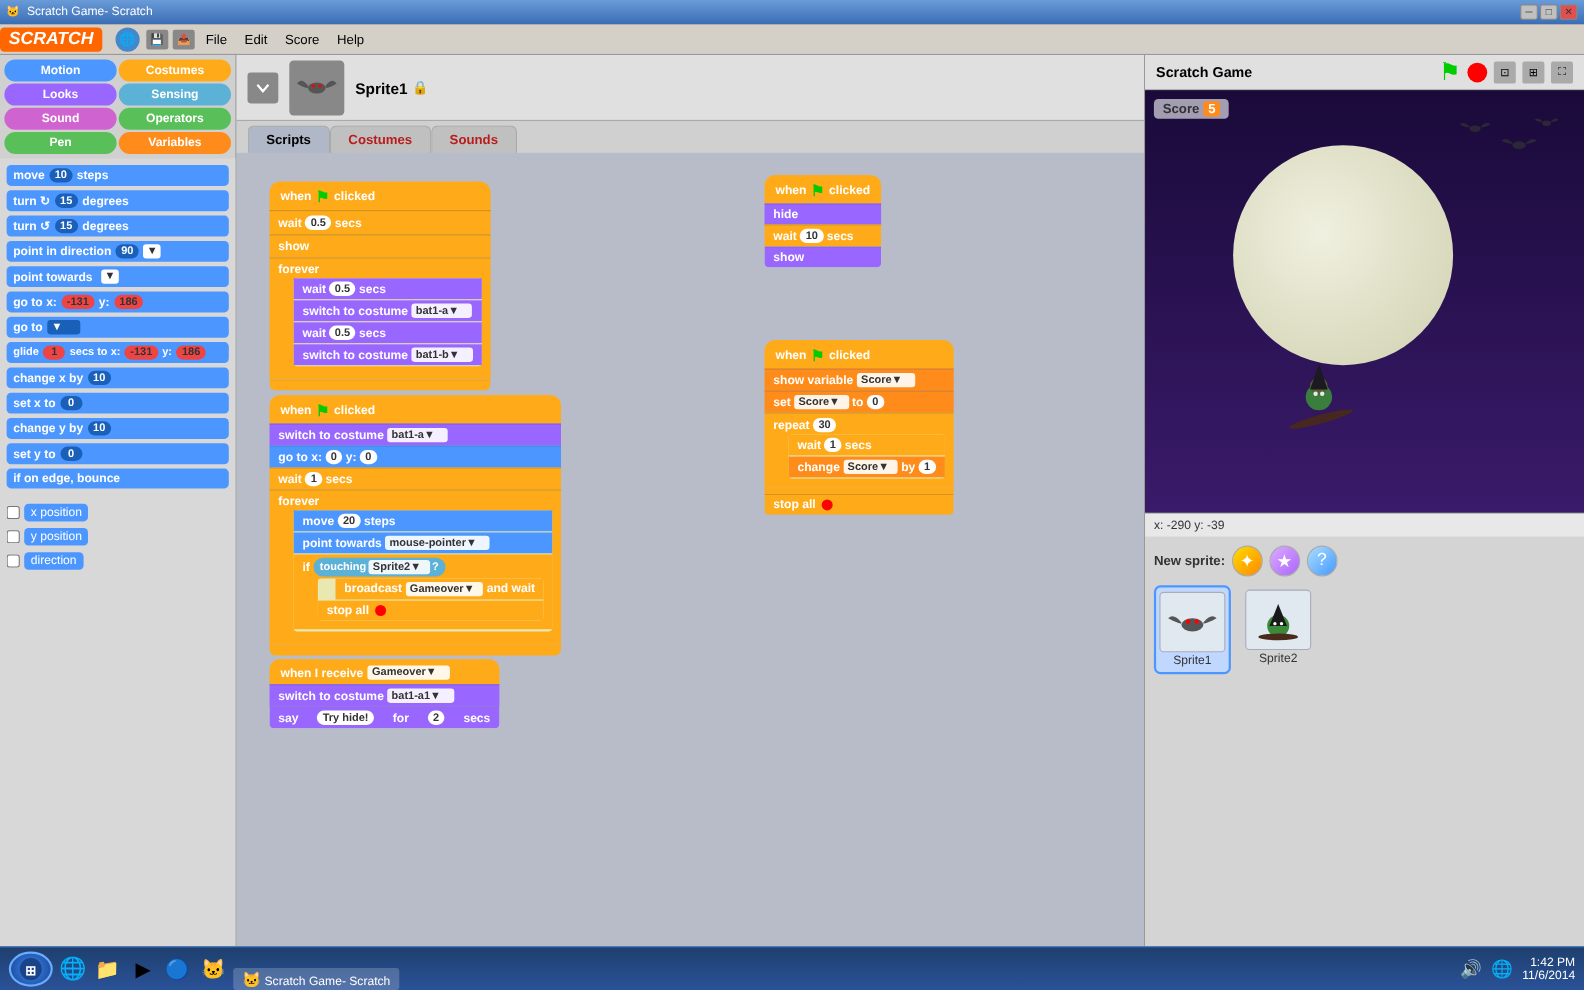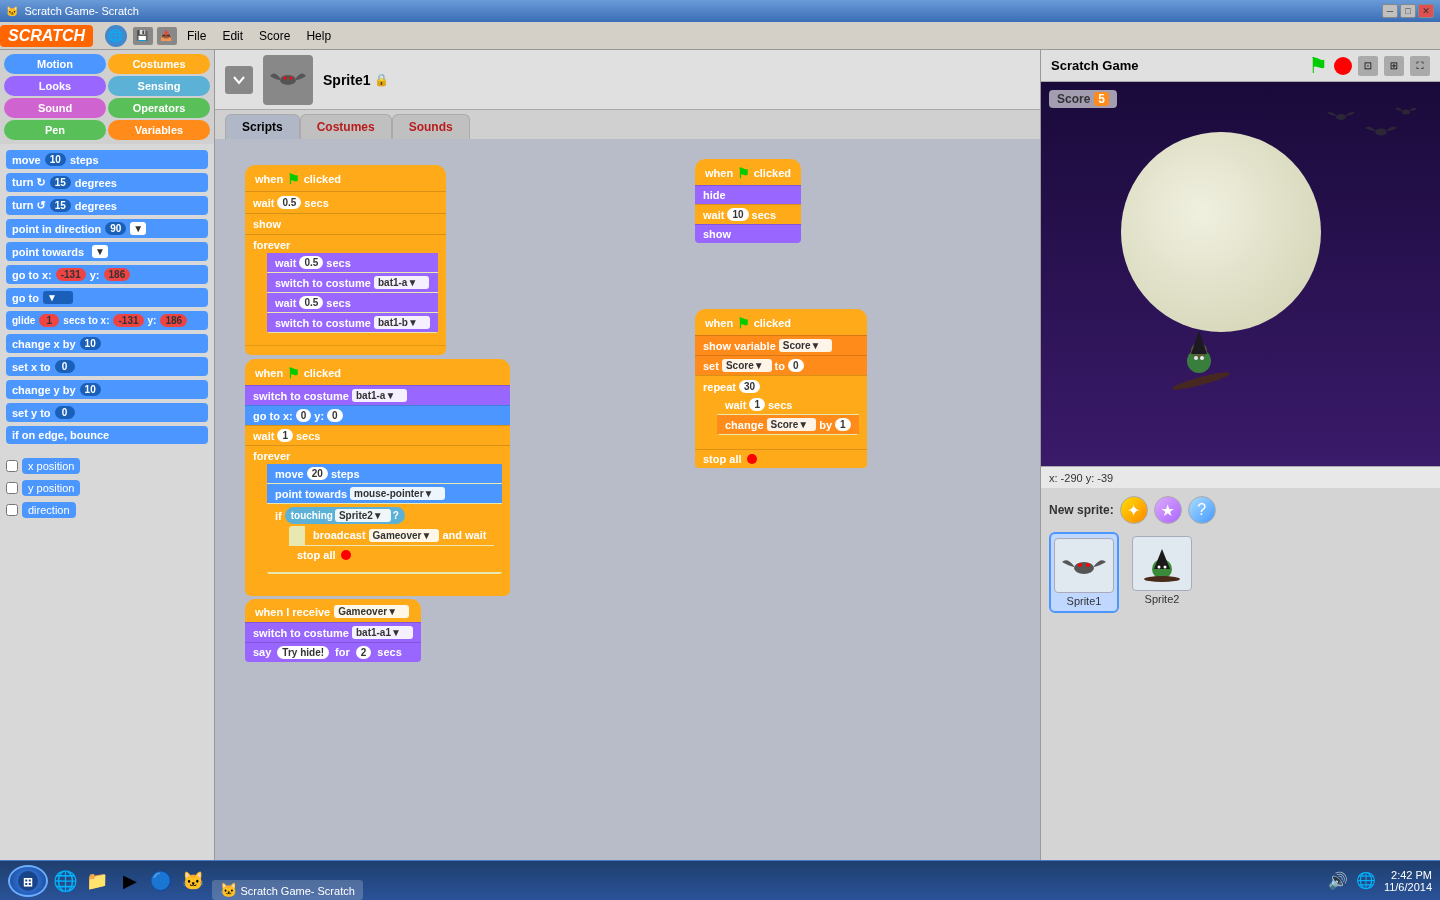--- a/index.html
+++ b/index.html
@@ -405,21 +405,21 @@
         <div style="background:#ffab19;height:10px;border-radius:0 0 6px 6px;"></div>
       </div>
 
       <div style="position:absolute;left:30px;top:460px;">
         <div style="background:#ffab19;border-radius:10px 10px 0 0;padding:6px 10px 4px;display:flex;align-items:center;gap:4px;color:white;font-weight:bold;font-size:11px;">
           when I receive <span style="background:rgba(255,255,255,0.9);color:#333;border-radius:3px;padding:1px 12px 1px 4px;font-size:10px;">Gameover▼</span>
         </div>
         <div style="background:#9966ff;padding:3px 8px;display:flex;align-items:center;gap:3px;color:white;font-weight:bold;font-size:11px;border-top:1px solid rgba(0,0,0,0.15);">
           switch to costume <span style="background:rgba(255,255,255,0.9);color:#333;border-radius:3px;padding:1px 12px 1px 4px;font-size:10px;">bat1-a1▼</span>
         </div>
-        <div style="background:#9966ff;padding:3px 8px 3px;display:flex;gap:6px;color:white;font-weight:bold;font-size:11px;border-top:1px solid rgba(0,0,0,0.15);border-radius:0 0 4px 4px;">
+        <div style="background:#9966ff;padding:3px 8px 3px;display:flex;align-items:center;gap:17px;color:white;font-weight:bold;font-size:11px;border-top:1px solid rgba(0,0,0,0.15);border-radius:0 0 4px 4px;">
           say <span style="background:white;color:#333;border-radius:8px;padding:1px 5px;font-size:10px;">Try hide!</span> for <span style="background:white;color:#333;border-radius:8px;padding:1px 5px;font-size:10px;">2</span> secs
         </div>
       </div>
 
       <div style="position:absolute;left:480px;top:20px;">
         <div style="background:#ffab19;border-radius:10px 10px 0 0;padding:6px 10px 4px;display:flex;align-items:center;gap:4px;color:white;font-weight:bold;font-size:11px;">
           when <span style="color:#00cc00;font-size:14px;">⚑</span> clicked
         </div>
         <div style="background:#9966ff;padding:3px 8px;display:flex;align-items:center;gap:3px;color:white;font-weight:bold;font-size:11px;border-top:1px solid rgba(0,0,0,0.15);">
           hide
@@ -576,17 +576,17 @@
     <div class="taskbar-icon" style="font-size:18px;">🐱</div>
 
     <div style="background:rgba(255,255,255,0.2);border-radius:3px;padding:2px 8px;color:white;font-size:11px;cursor:pointer;margin-top:19px;">
       <span style="font-size:14px;">🐱</span> Scratch Game- Scratch
     </div>
   </div>
   <div class="taskbar-right">
     <div style="font-size:16px;">🔊</div>
     <div style="font-size:16px;">🌐</div>
     <div class="taskbar-time">
-      <span>2:42 PM</span>
+      <span>1:42 PM</span>
       <span>11/6/2014</span>
     </div>
   </div>
 </div>
 
 </body></html>

